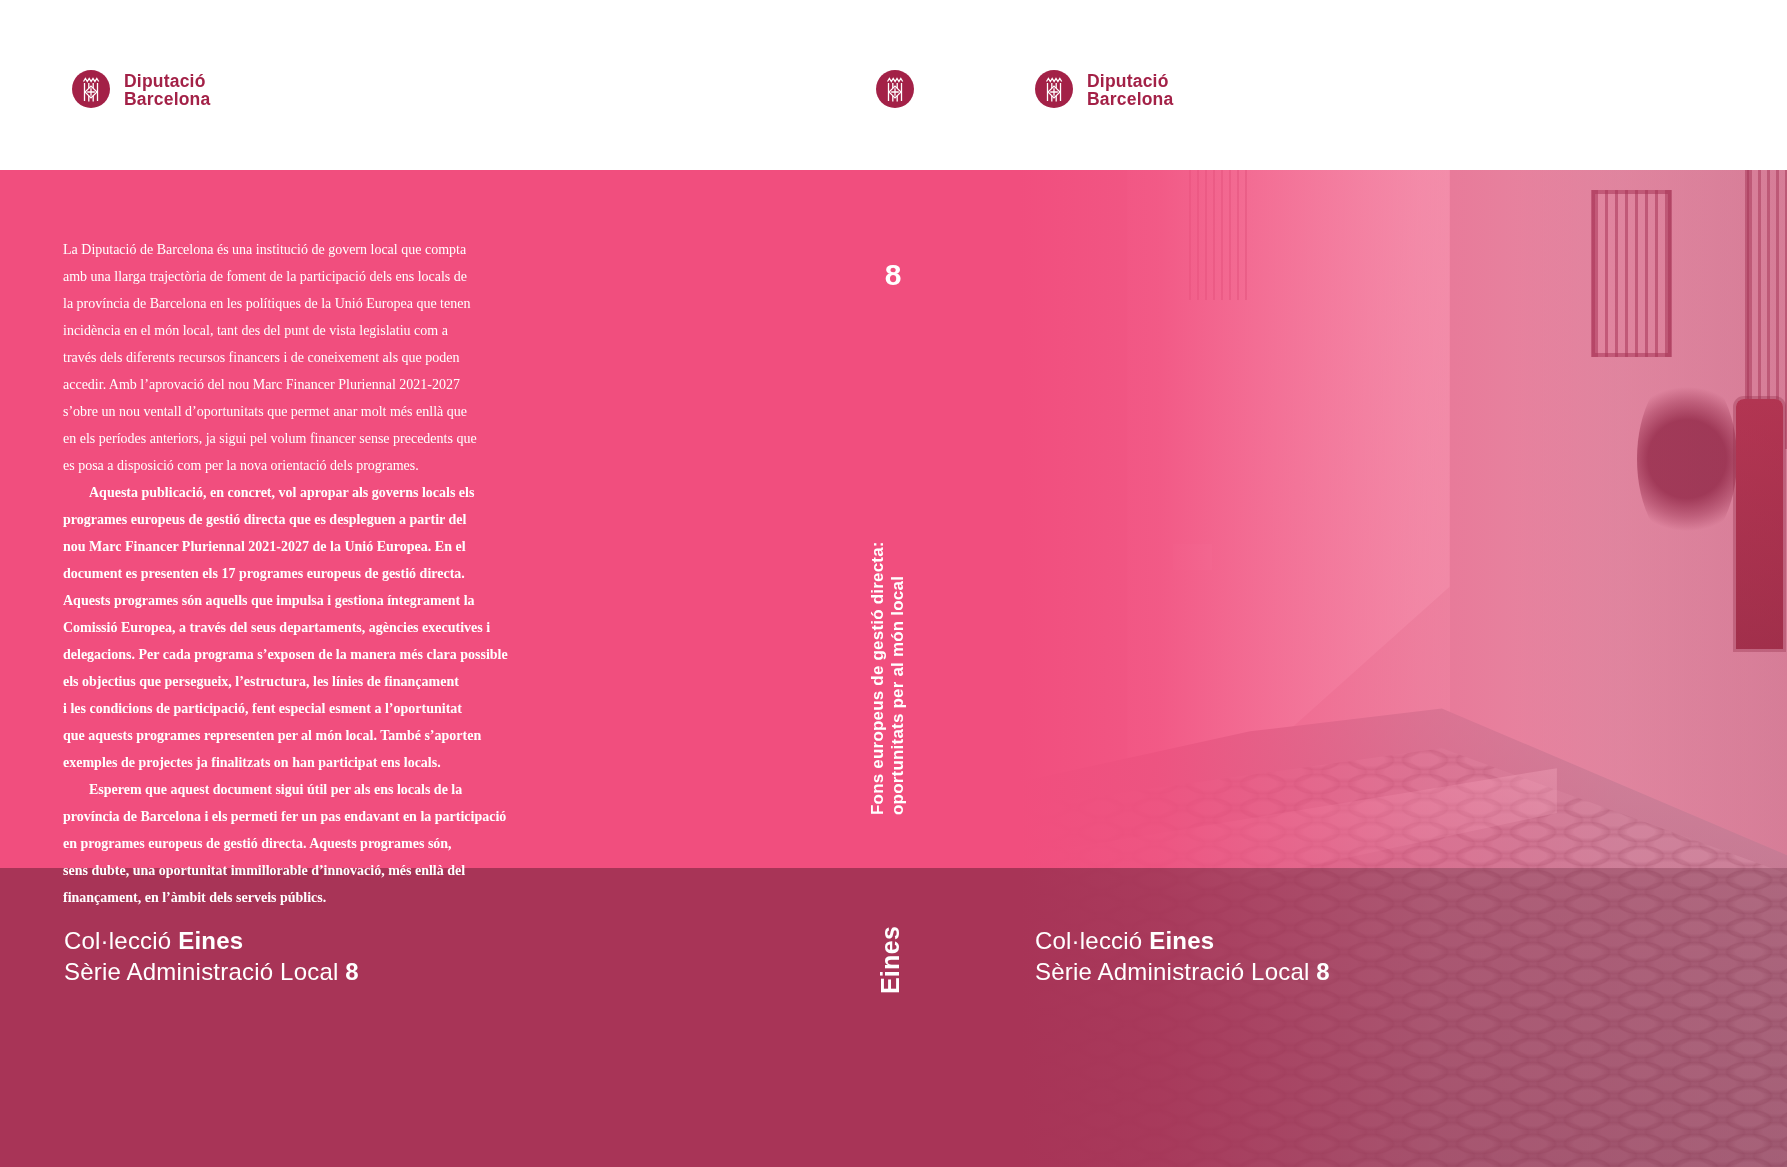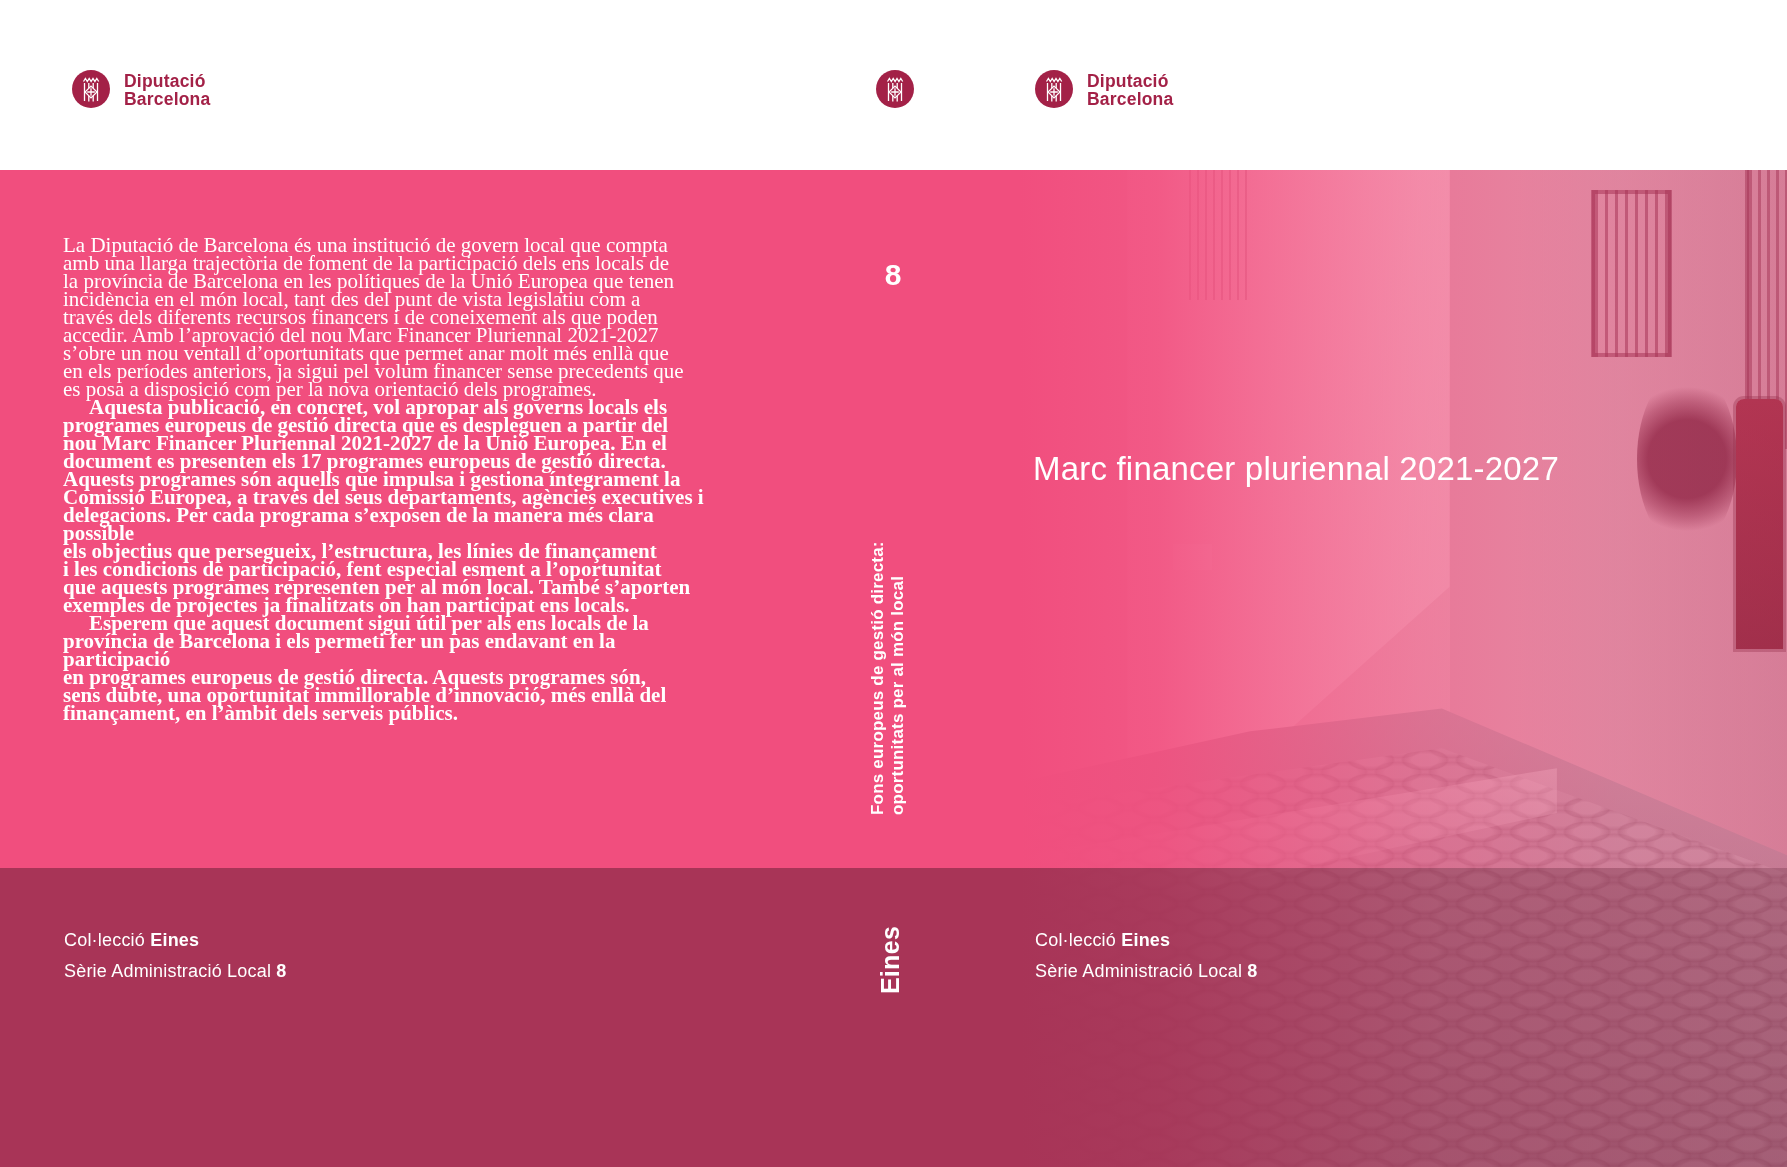--- a/index.html
+++ b/index.html
@@ -50,38 +50,38 @@
     background-size:54px 24px,54px 24px;background-position:0 0,27px 12px;}
   .ph-curb{left:0;bottom:24%;width:70%;height:16%;
     background:linear-gradient(to bottom,rgba(255,255,255,.35),rgba(255,255,255,0));
     clip-path:polygon(0 55%,100% 0,100% 28%,0 100%);}
   .ph-pink-overlay{left:0;top:0;width:100%;height:698px;
     background:linear-gradient(to right,#f14e7e 0%,rgba(241,78,126,.93) 18%,rgba(241,78,126,.60) 52%,rgba(241,78,126,.42) 78%,rgba(241,78,126,.38) 100%);}
   .ph-band-overlay{left:0;top:698px;width:100%;height:299px;
     background:linear-gradient(to right,#a83457 0%,rgba(168,52,87,.94) 18%,rgba(168,52,87,.66) 55%,rgba(168,52,87,.52) 100%);}
   
   .back-text{position:absolute;left:63px;top:236px;width:662px;z-index:5;
-    font-family:"Liberation Serif",serif;font-size:21px;line-height:18px;color:#ffffff;}
+    font-family:"Liberation Serif",serif;font-size:14px;line-height:27px;color:#ffffff;}
   .back-text p{margin:0;white-space:pre-line;}
   .back-text p.indent{text-indent:26px;font-weight:bold;}
   .spine-number{position:absolute;left:873px;top:260px;width:40px;z-index:5;text-align:center;
     font-size:30px;line-height:1;font-weight:600;color:#ffffff;}
   .spine-title{position:absolute;left:888px;top:675px;width:280px;z-index:5;
     transform:translate(-50%,-50%) rotate(-90deg);white-space:pre-line;
     font-size:17px;line-height:20px;font-weight:700;color:#ffffff;letter-spacing:.2px;}
   .spine-eines{position:absolute;left:890px;top:960px;z-index:5;
     transform:translate(-50%,-50%) rotate(-90deg);
     font-size:25px;font-weight:700;color:#ffffff;letter-spacing:.3px;}
   .front-title{position:absolute;left:1031px;top:257px;z-index:5;margin:0;
     font-size:53px;line-height:60px;font-weight:700;letter-spacing:-.5px;
     color:#ffffff;white-space:pre-line;}
   .front-subtitle{position:absolute;left:1033px;top:450px;z-index:5;
     font-size:33px;font-weight:400;color:#ffffff;letter-spacing:.2px;}
   .footer-text{position:absolute;top:925px;z-index:5;color:#ffffff;
-    font-size:18px;line-height:31px;font-weight:400;letter-spacing:.2px;}
+    font-size:24px;line-height:31px;font-weight:400;letter-spacing:.2px;}
   .footer-back{left:64px;}
   .footer-front{left:1035px;}
   .footer-text b{font-weight:700;}
 </style>
 </head>
 <body>
 
 <div class="page">
 
   <div class="pink-area"></div>
@@ -186,21 +186,20 @@
 en programes europeus de gestió directa. Aquests programes són,
 sens dubte, una oportunitat immillorable d’innovació, més enllà del
 finançament, en l’àmbit dels serveis públics.</p>
   </div>
 
   <div class="spine-number">8</div>
   <div class="spine-title">Fons europeus de gestió directa:
 oportunitats per al món local</div>
   <div class="spine-eines">Eines</div>
 
-  <div class="front-subtitle">Marc financer pluriennal 2021-2027</div>
 
   <div class="footer-text footer-back">
     <div><span>Col·lecció</span> <b>Eines</b></div>
     <div><span>Sèrie Administració Local</span> <b>8</b></div>
   </div>
   <div class="footer-text footer-front">
     <div><span>Col·lecció</span> <b>Eines</b></div>
     <div><span>Sèrie Administració Local</span> <b>8</b></div>
   </div>
 

